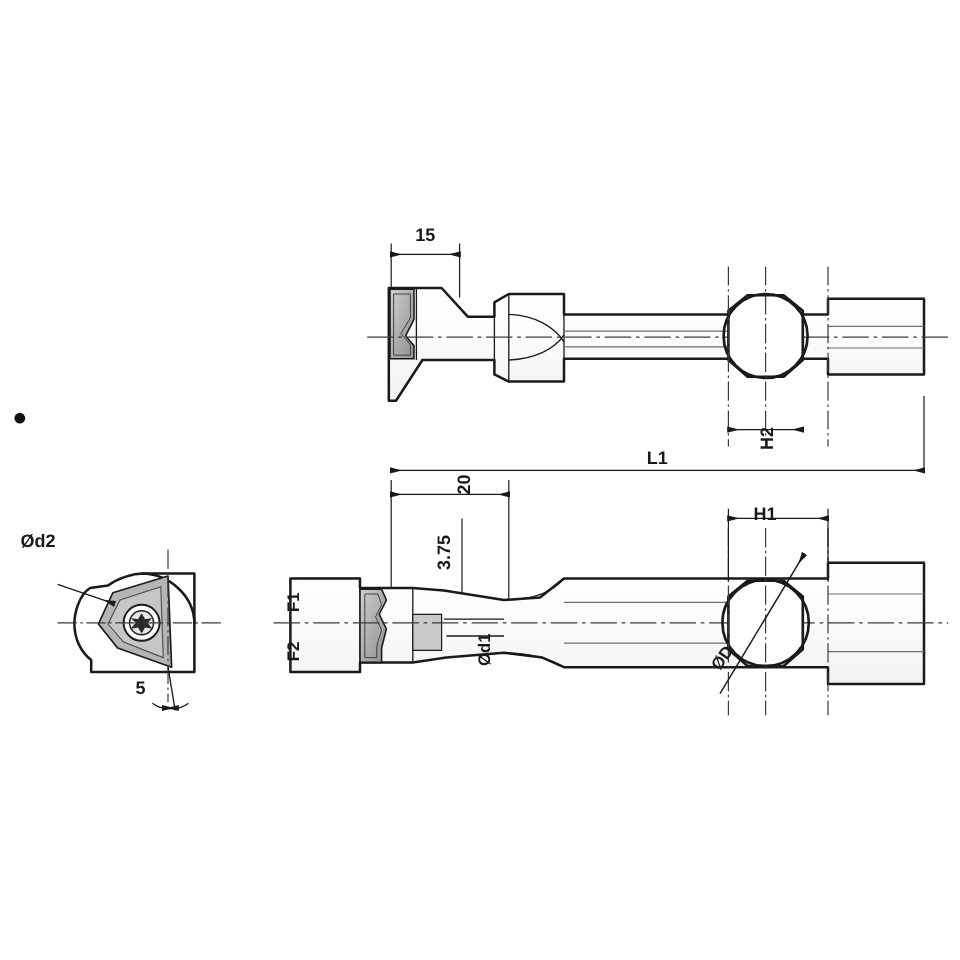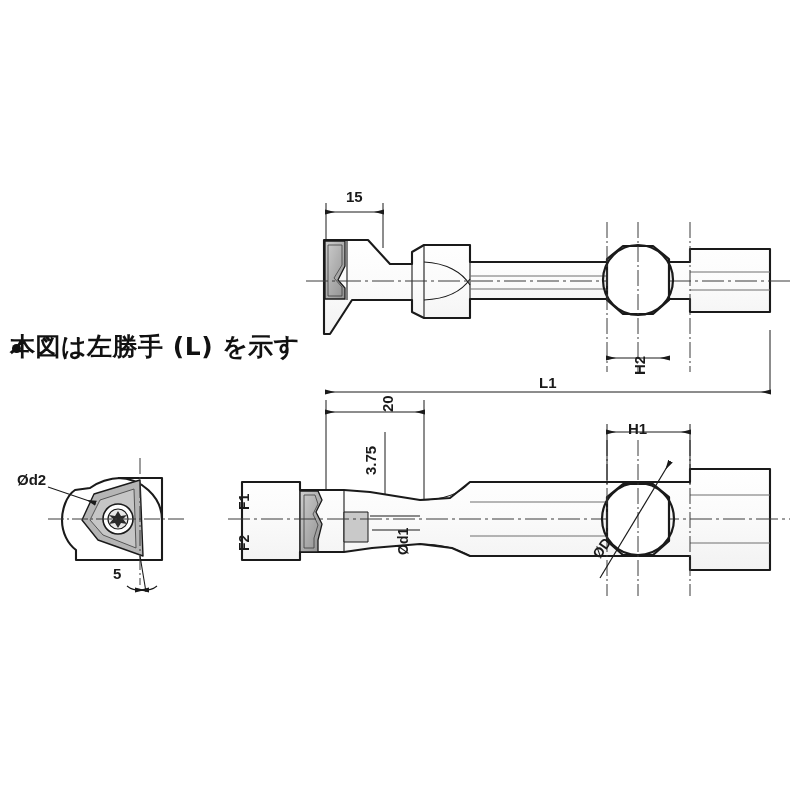--- a/index.html
+++ b/index.html
@@ -210,30 +210,29 @@
 
     <g stroke="#1a1a1a" fill="none" stroke-width="1.1">
       <path d="M140,556 L146,592"></path>
       <path d="M127,586 C134,592 150,592 157,586"></path>
       <path d="M136,590 L148,590" marker-start="url(#arrHeadL)" marker-end="url(#arrHeadR)"></path>
     </g>
   </g>
 </svg>
 
 <span class="note-bullet"></span>
-<span class="note-text">本図は左勝手 (L) を示す</span>
 
 <span class="dim-label" style="left:346px;top:188px;">15</span>
 <span class="dim-label rot90" style="left:631px;top:375px;">H2</span>
 <span class="dim-label" style="left:539px;top:374px;">L1</span>
 
 <span class="dim-label rot90" style="left:379px;top:412px;">20</span>
 <span class="dim-label rot90" style="left:362px;top:475px;">3.75</span>
 <span class="dim-label rot90 small" style="left:236px;top:510px;">F1</span>
 <span class="dim-label rot90 small" style="left:236px;top:551px;">F2</span>
 <span class="dim-label rot90 small" style="left:395px;top:555px;">Ød1</span>
 <span class="dim-label" style="left:628px;top:420px;">H1</span>
 <span class="dim-label rot-slant small" style="left:589px;top:552px;">ØD</span>
 
-<span class="dim-label" style="left:17px;top:471px;">Ød2</span>
+<span class="dim-label" style="left:17px;top:443px;">Ød2</span>
 <span class="dim-label" style="left:113px;top:565px;">5</span>
 
 </div>
 
 </body></html>

